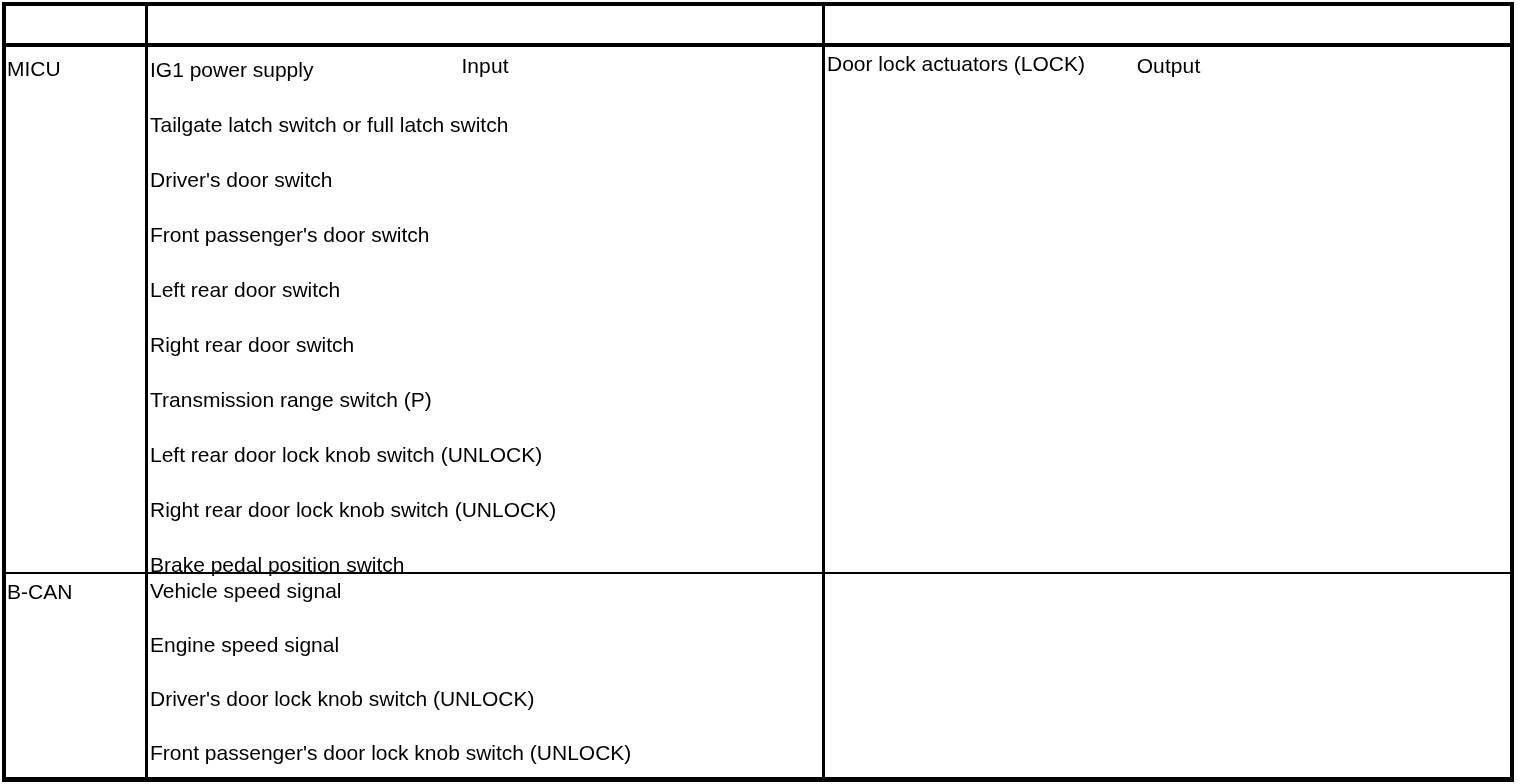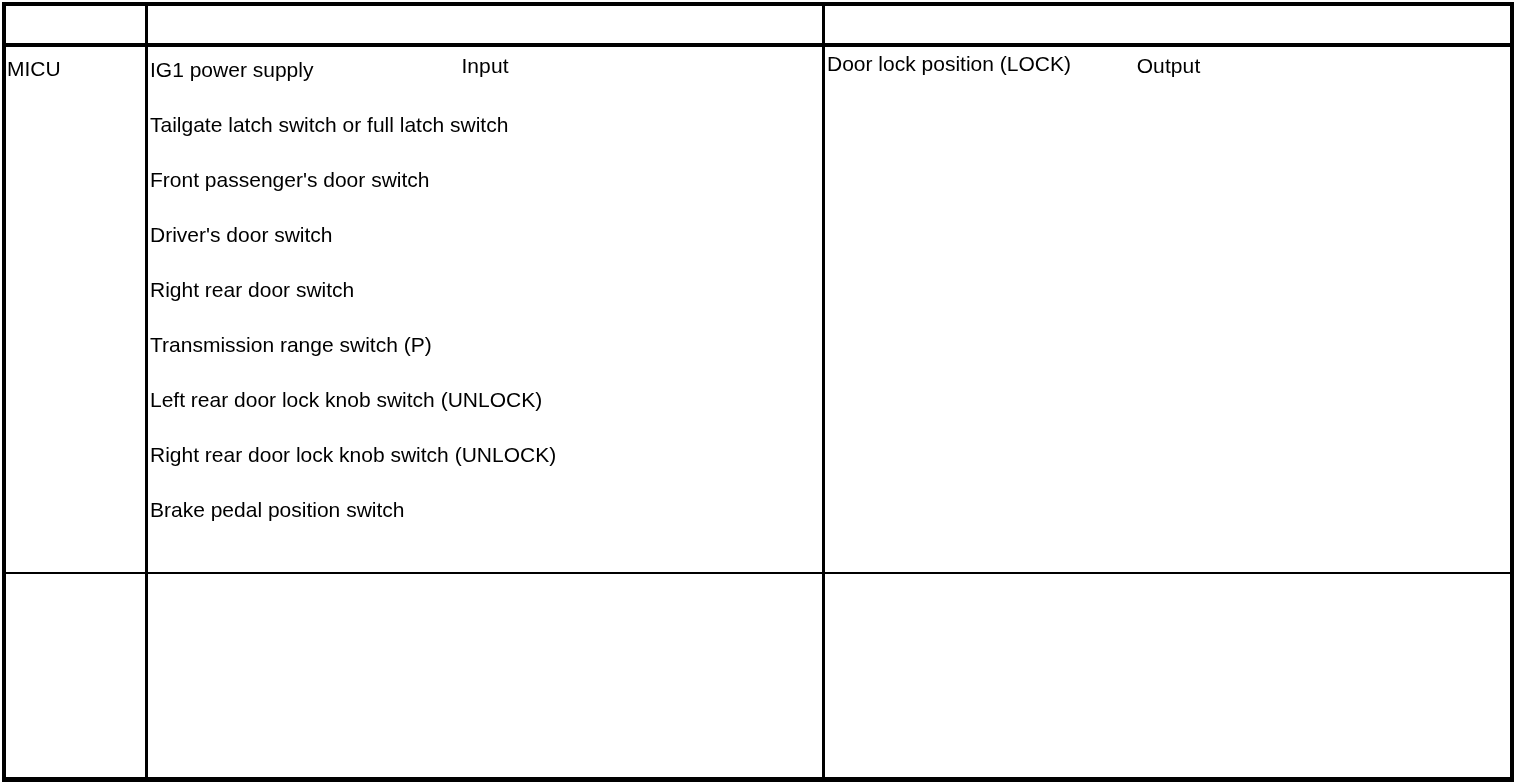--- a/index.html
+++ b/index.html
@@ -163,31 +163,48 @@
     <div class="header-cell output">Output</div>
   </div>
 
   <div class="block block-micu">
     <div class="cell-source">MICU</div>
 
     <div class="cell-input">
       <ul class="item-list">
         <li>IG1 power supply</li>
         <li>Tailgate latch switch or full latch switch</li>
+        <li>Driver's door switch</li>
         <li>Front passenger's door switch</li>
-        <li>Driver's door switch</li>
+        <li>Left rear door switch</li>
         <li>Right rear door switch</li>
         <li>Transmission range switch (P)</li>
         <li>Left rear door lock knob switch (UNLOCK)</li>
         <li>Right rear door lock knob switch (UNLOCK)</li>
         <li>Brake pedal position switch</li>
       </ul>
     </div>
 
     <div class="cell-output">
       <ul class="item-list">
-        <li>Door lock position (LOCK)</li>
+        <li>Door lock actuators (LOCK)</li>
       </ul>
     </div>
   </div>
 
+  <div class="block block-bcan">
+    <div class="cell-source">B-CAN</div>
+
+    <div class="cell-input">
+      <ul class="item-list">
+        <li>Vehicle speed signal</li>
+        <li>Engine speed signal</li>
+        <li>Driver's door lock knob switch (UNLOCK)</li>
+        <li>Front passenger's door lock knob switch (UNLOCK)</li>
+      </ul>
+    </div>
+
+    <div class="cell-output">
+      <ul class="item-list"></ul>
+    </div>
+  </div>
 
 </div>
 
 </body></html>

